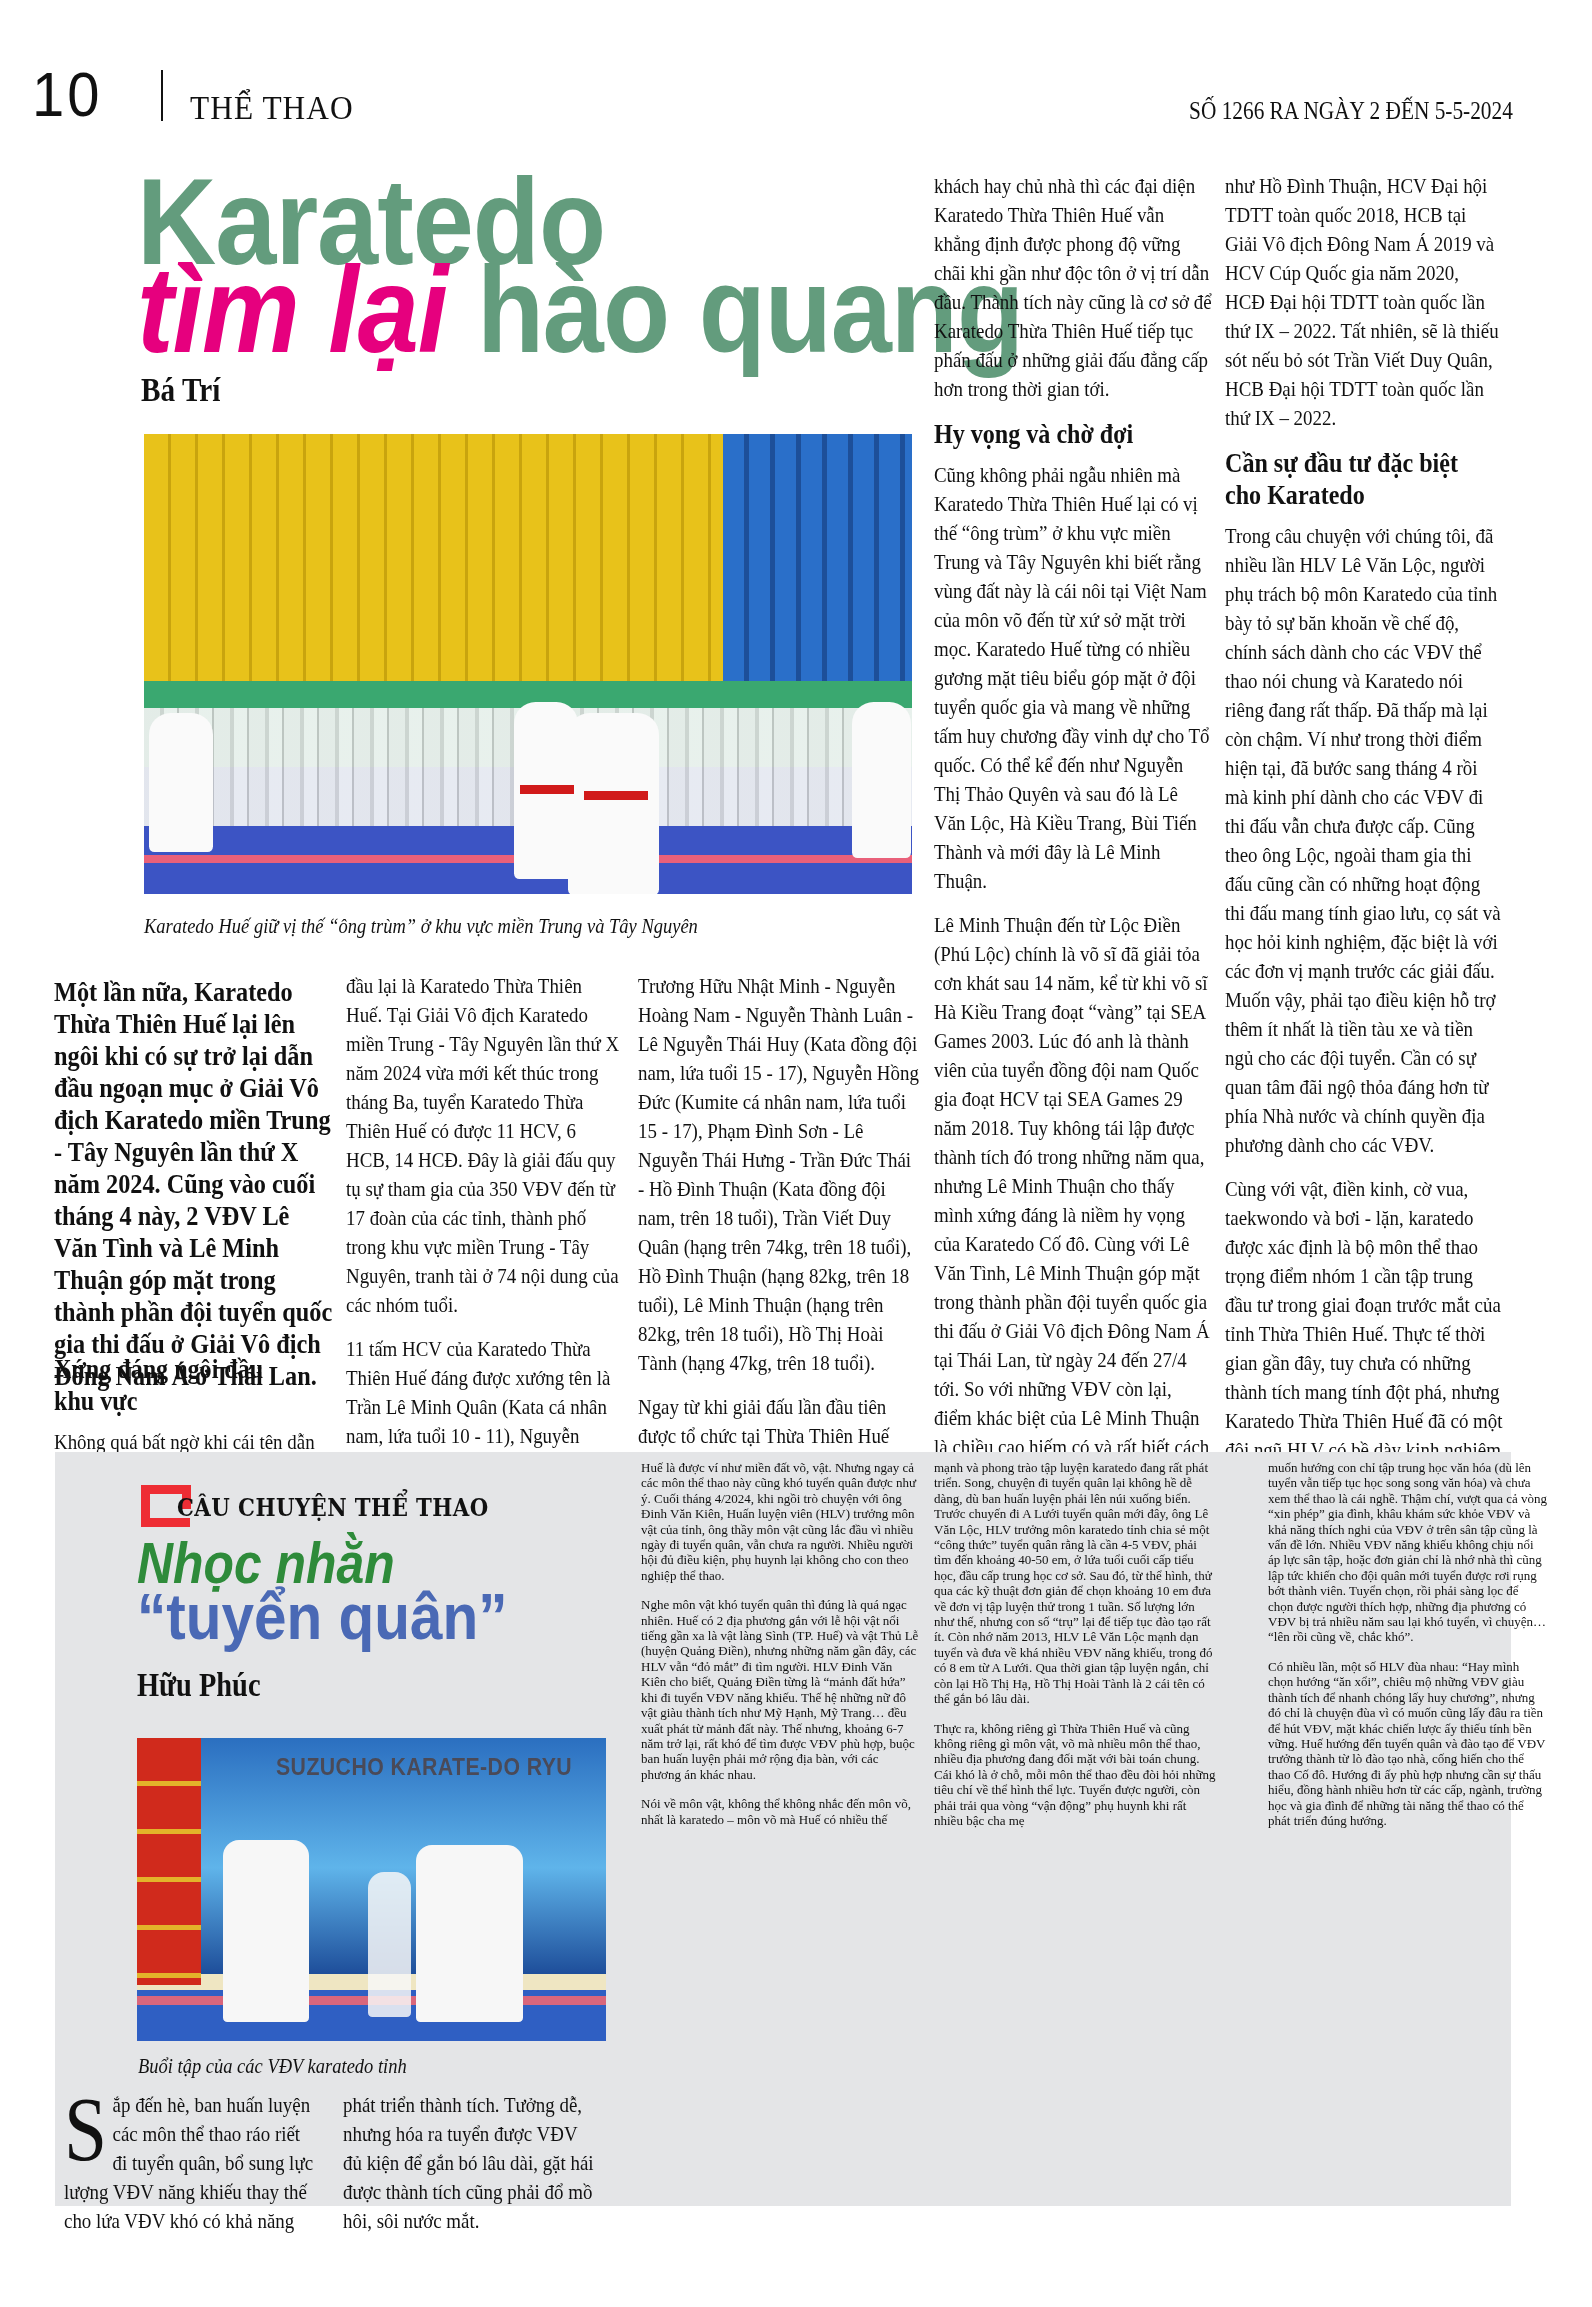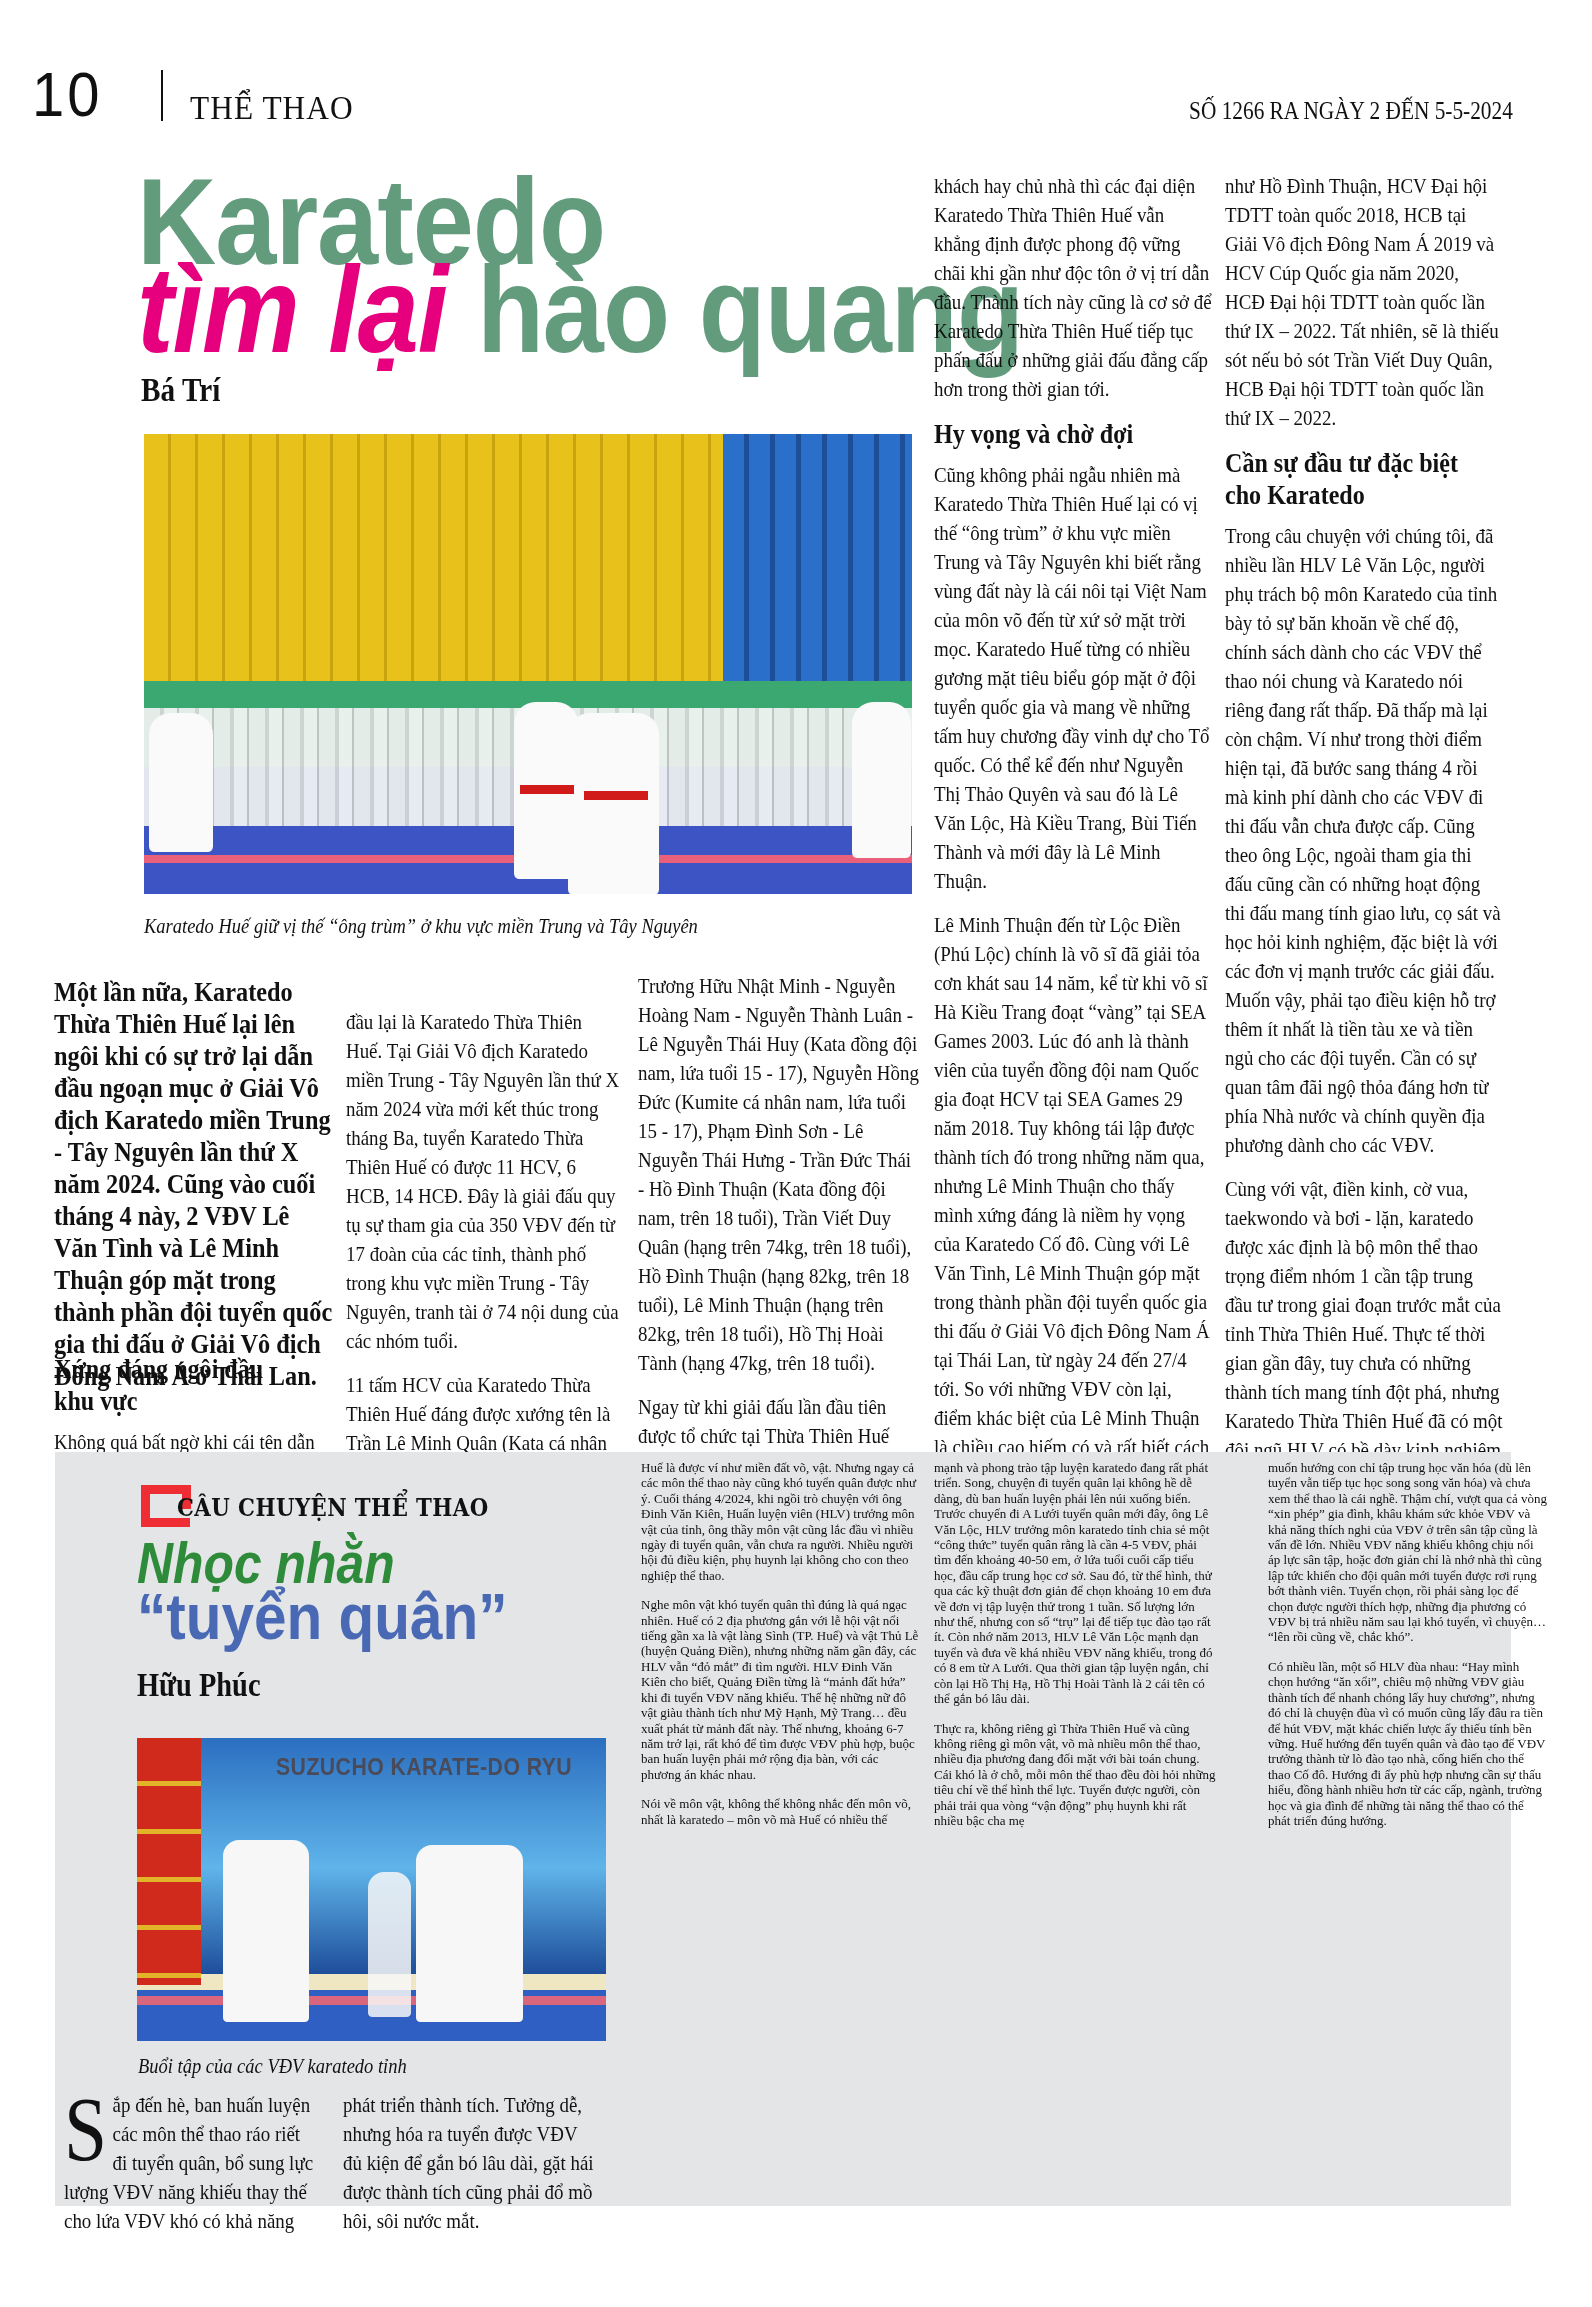--- a/index.html
+++ b/index.html
@@ -33,21 +33,21 @@
   .caption-1 { left: 144px; top: 915px; font-style: italic; font-size: 21.5px; line-height: 1.1; transform: scaleX(0.86); transform-origin: left top; white-space: nowrap; }
 
   
   .col { font-size: 22px; line-height: 29px; transform-origin: left top; }
   .col p { margin: 0 0 15px 0; }
   .col p:last-child { margin-bottom: 0; }
   .col h3 { font-size: 28px; line-height: 32px; font-weight: bold; margin: 0 0 9.7px 0; }
   .lead { left: 54px; top: 960px; width: 255px; font-size: 27px; line-height: 32px; font-weight: bold; transform: scaleX(0.9); transform-origin: left top; }
   .lead-wrap { left: 54px; top: 960px; width: 283px; margin-top: 16px; }
   .c1 { left: 54px; top: 1323px; width: 283px; margin-top: 30px; }
-  .c2 { left: 346px; top: 971px; width: 274px; margin-top: 36px; }
+  .c2 { left: 346px; top: 971px; width: 274px; }
   .c3 { left: 638px; top: 971px; width: 282px; }
   .cA { left: 934px; top: 171px; width: 279px; }
   .cB { left: 1225px; top: 171px; width: 279px; }
   .narrow .inner { transform: scaleX(0.86); transform-origin: left top; width: 116%; }
 
   
   .graybox { left: 55px; top: 1452px; width: 1456px; height: 754px; background: #e4e5e7; }
   .bracket { left: 141px; top: 1485px; width: 49px; height: 48px; border: 8.6px solid #ee2d34; border-right: none; border-bottom: none; box-sizing: border-box; }
   .bracket-r { left: 182px; top: 1485px; width: 8.6px; height: 23.6px; background: #ee2d34; }
   .bracket-b { left: 141px; top: 1518px; width: 49px; height: 8.6px; background: #ee2d34; }

